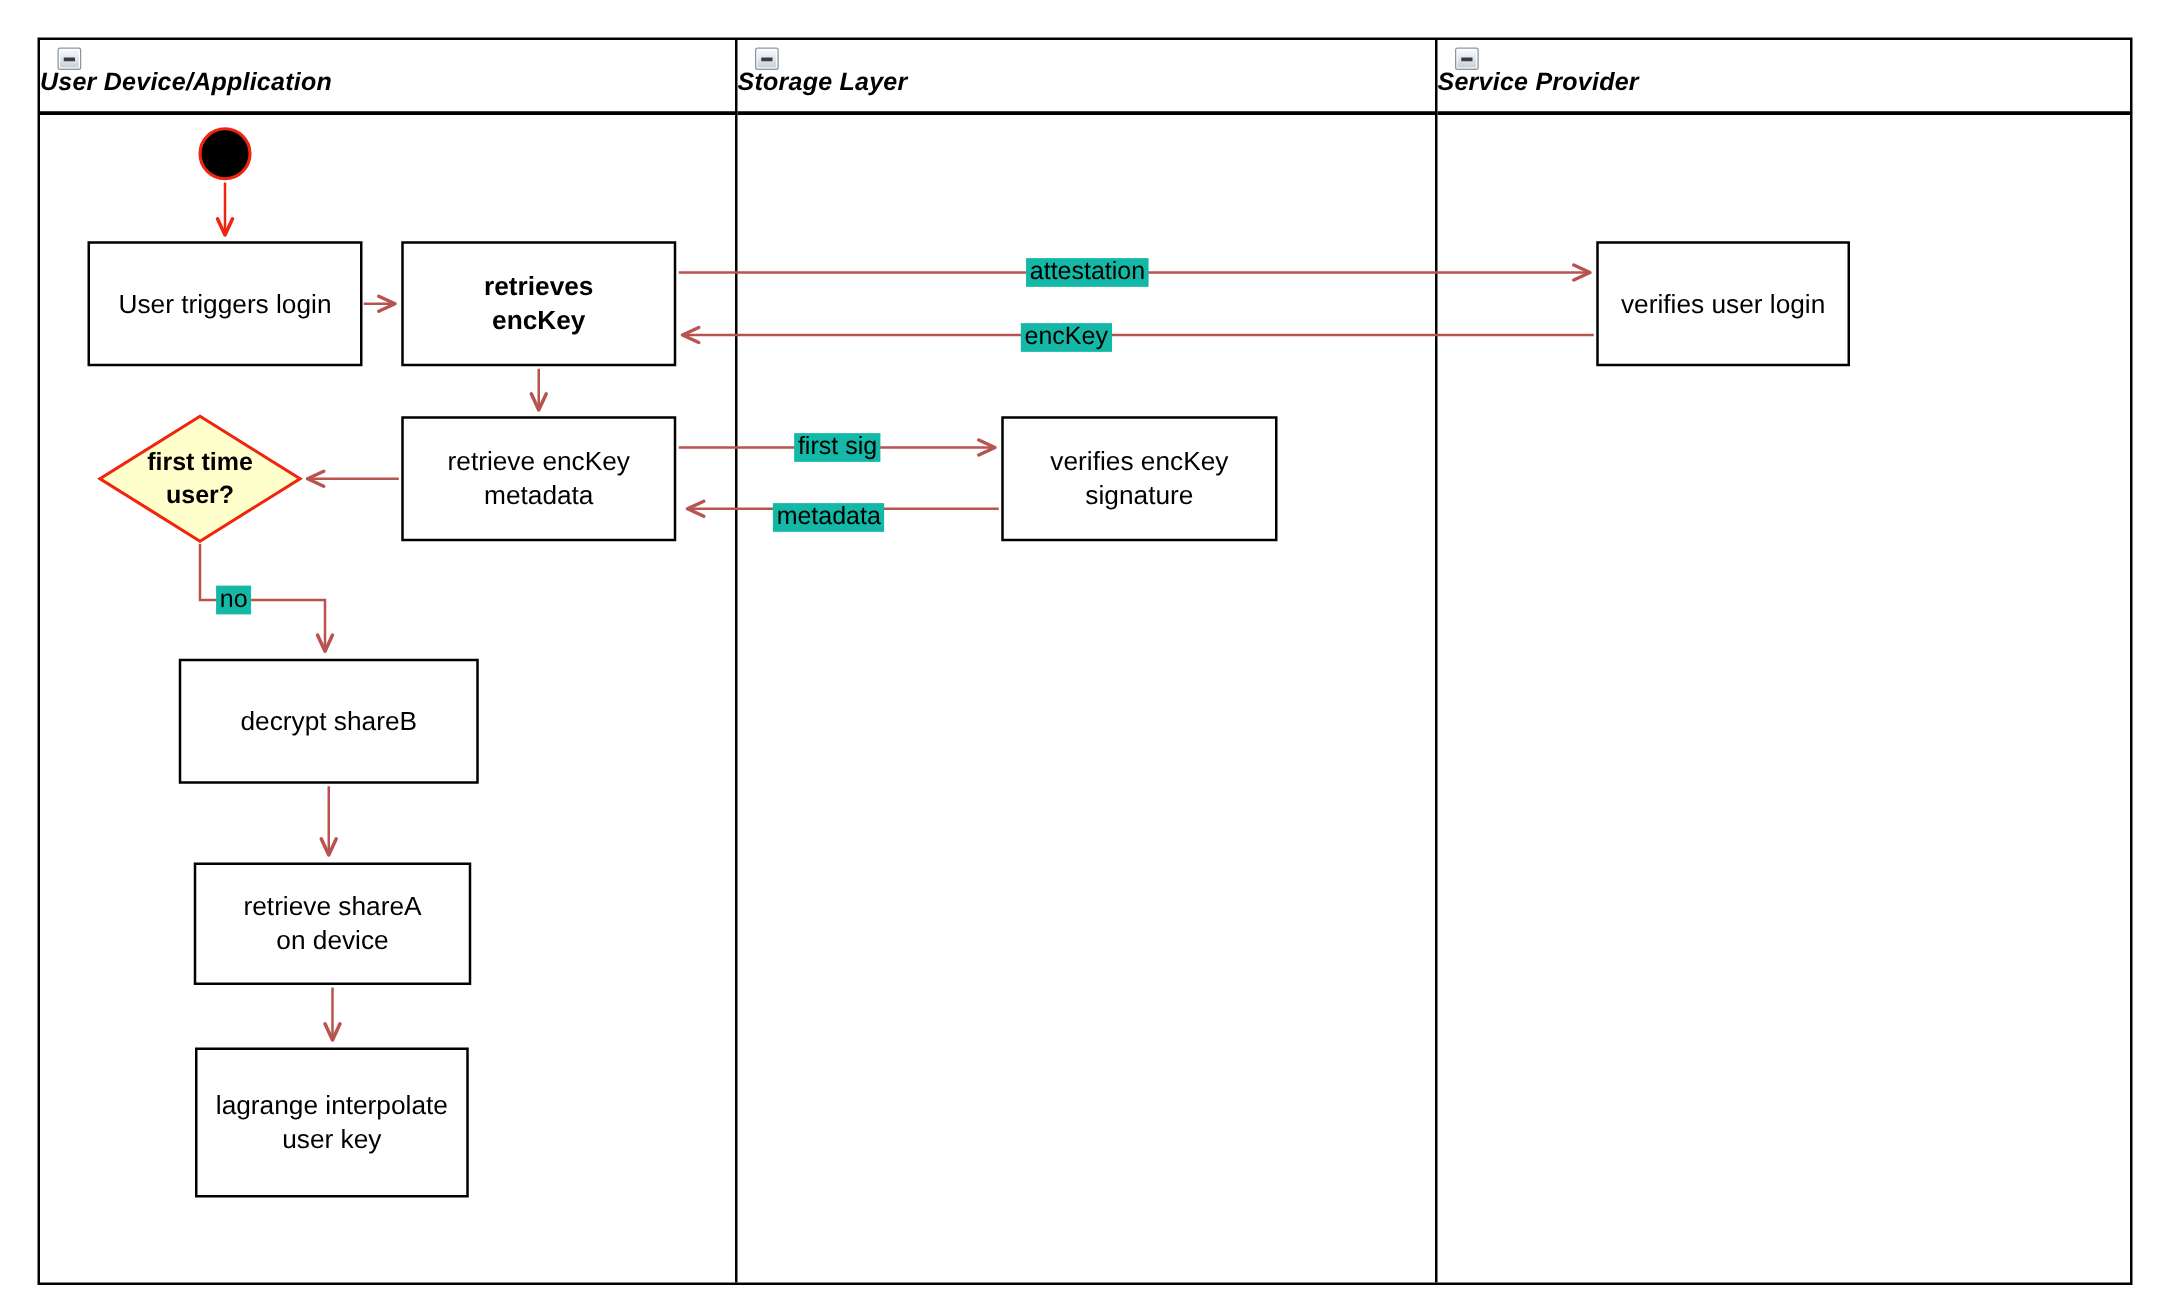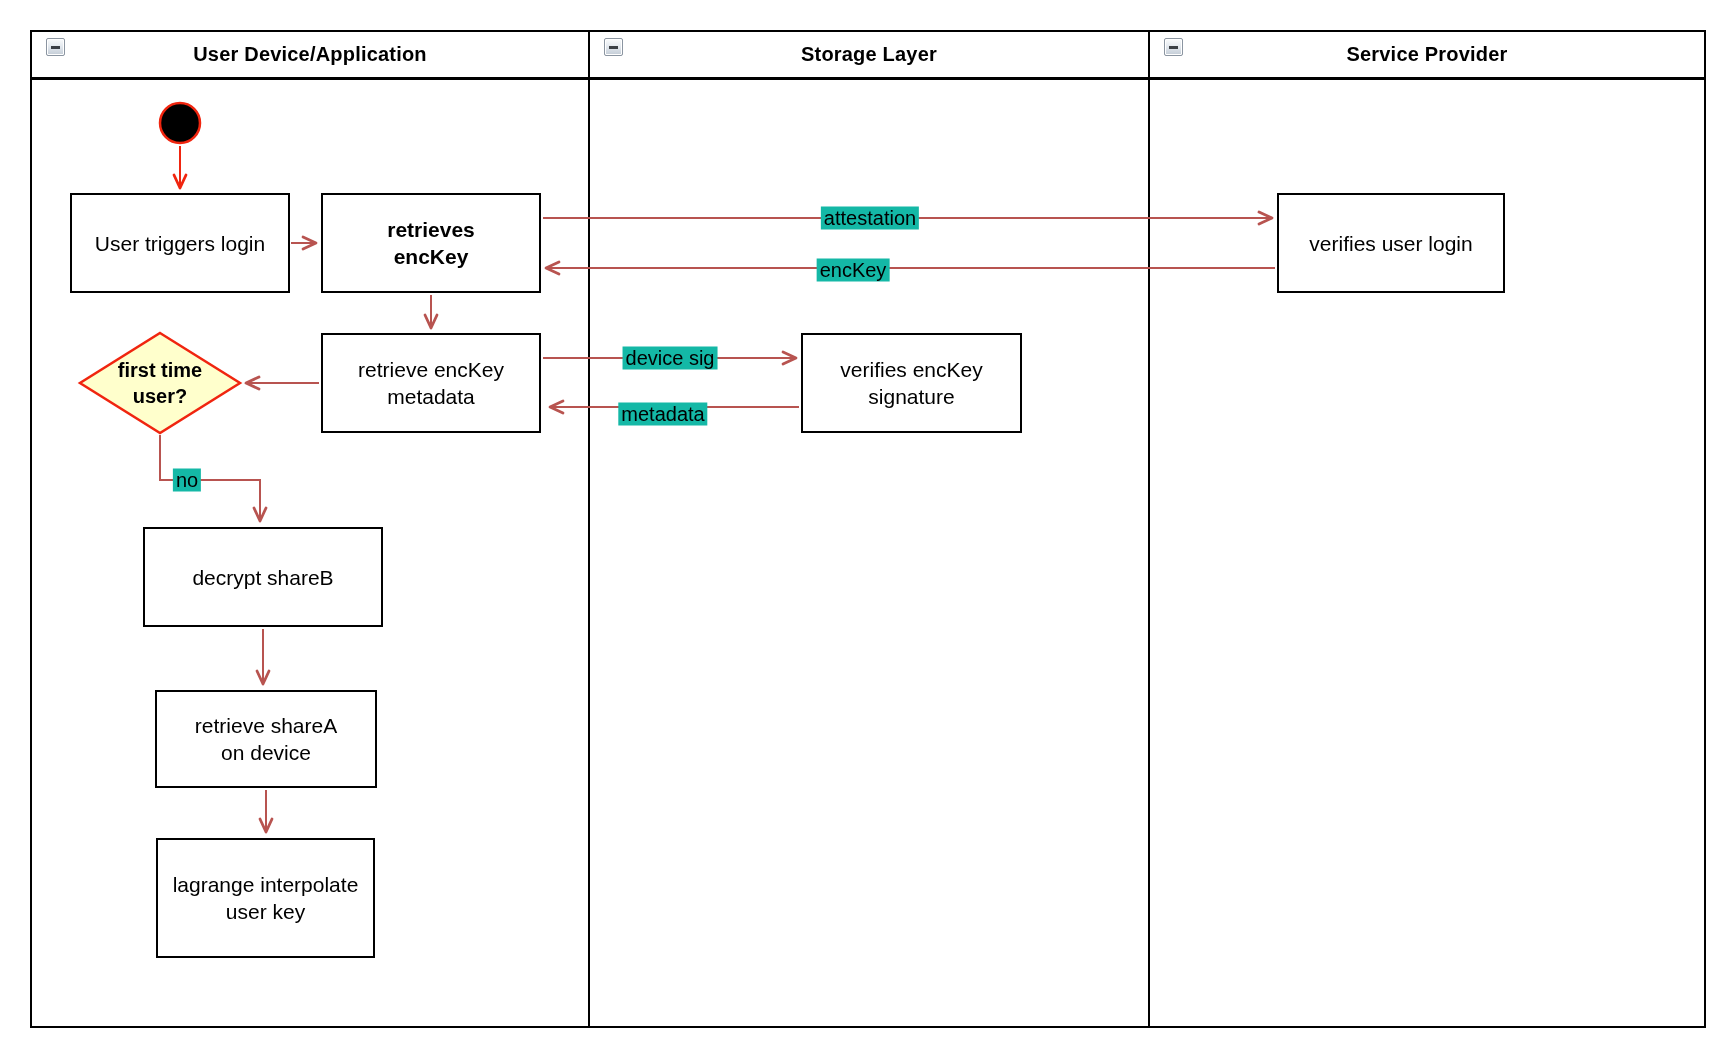--- a/index.html
+++ b/index.html
@@ -5,23 +5,23 @@
   html,body{margin:0;padding:0;background:#ffffff;}
   .canvas{
     position:relative;width:1732px;height:1038px;background:#ffffff;
     font-family:"Liberation Sans", sans-serif;color:#000;overflow:hidden;
   }
   
   .pool{position:absolute;left:30px;top:30px;width:1672px;height:994px;border:2px solid #000;}
   .lane{position:absolute;top:0;height:100%;box-sizing:border-box;}
   .lane.bordered{border-right:2px solid #000;}
   .lane-header{
-    position:absolute;left:0;top:0;width:100%;height:45px;
+    position:absolute;left:0;top:12px;width:100%;height:45px;
     border-bottom:3px solid #000;box-sizing:content-box;
-    display:flex;align-items:center;justify-content:center;
+    display:flex;align-items:center;justify-content:flex-start;font-style:italic;
   }
   .lane-title{font-weight:bold;font-size:20px;letter-spacing:.2px;}
   .collapse-btn{
     position:absolute;left:14px;top:6px;width:17px;height:16px;
     border:1px solid #8b95a1;border-radius:2px;
     background:linear-gradient(#fafbfc 0%,#e4e9ef 45%,#c3ccd6 100%);
     box-shadow:inset 0 0 0 1px #ffffff;
     display:flex;align-items:center;justify-content:center;cursor:pointer;
   }
   .minus-bar{width:9px;height:3px;background:#3a3f45;}
@@ -128,26 +128,26 @@
 on device</span>
   </div>
   <div class="node" style="left:156px;top:838px;width:219px;height:120px;">
     <span class="node-label">lagrange interpolate
 user key</span>
   </div>
   <div class="node" style="left:801px;top:333px;width:221px;height:100px;">
     <span class="node-label">verifies encKey
 signature</span>
   </div>
-  <div class="node" style="left:1277px;top:193px;width:228px;height:100px;">
+  <div class="node" style="left:1277px;top:193px;width:203px;height:100px;">
     <span class="node-label">verifies user login</span>
   </div>
 
   <div class="diamond-label" style="left:90px;top:343px;width:140px;height:80px;font-weight:bold;">first time
 user?</div>
 
   <div class="edge-label" style="left:870px;top:218px;">attestation</div>
   <div class="edge-label" style="left:853px;top:270px;">encKey</div>
-  <div class="edge-label" style="left:670px;top:358px;">device sig</div>
+  <div class="edge-label" style="left:670px;top:358px;">first sig</div>
   <div class="edge-label" style="left:663px;top:414px;">metadata</div>
   <div class="edge-label" style="left:187px;top:480px;">no</div>
 
 </div>
 
 </body></html>

